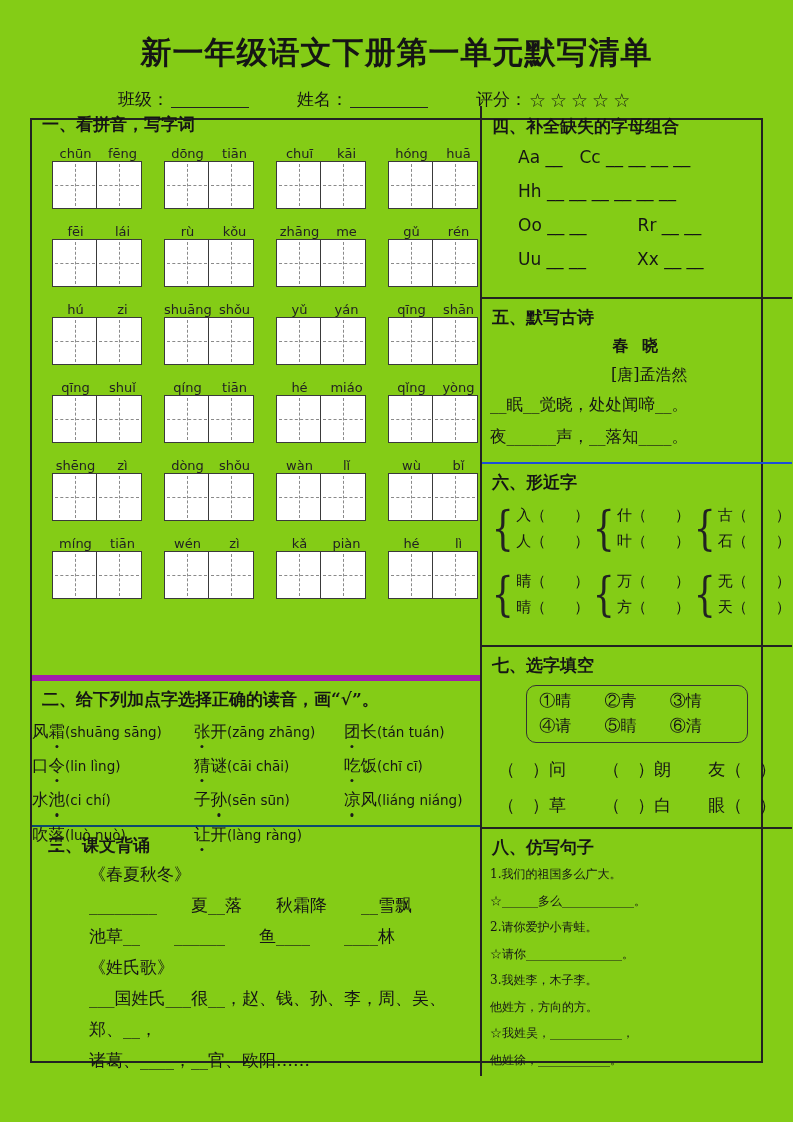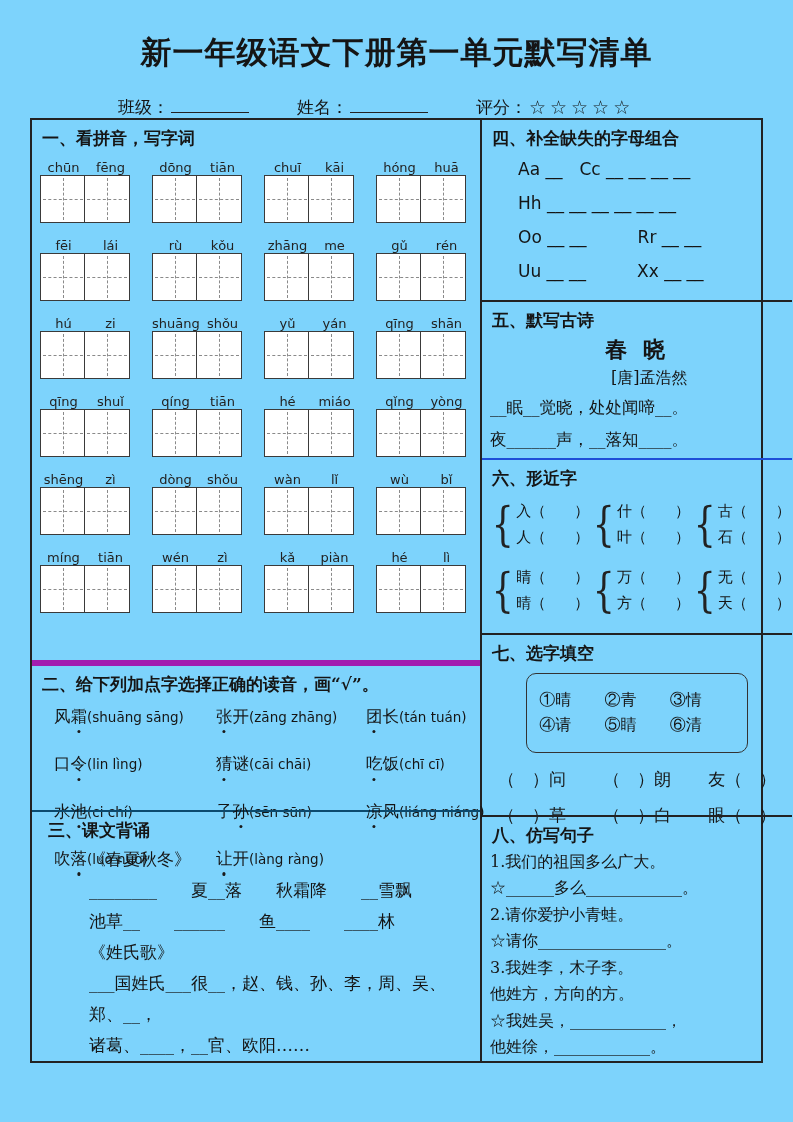--- a/index.html
+++ b/index.html
@@ -1,81 +1,81 @@
 <!DOCTYPE html>
 <html><head>
 <meta charset="utf-8">
 <style>
   html,body{margin:0;padding:0;background:#ffffff;}
-  .page{position:relative;width:793px;height:1122px;background:#7dd3fc;color:#151515;
+  .page{position:relative;width:793px;height:1122px;background:#84cc16;color:#151515;
         font-family:"DejaVu Serif","Liberation Serif",serif;overflow:hidden;}
   .title{ text-align:center;padding-top:32px;font-size:31px;font-weight:bold;letter-spacing:1px;}
   .meta{display:flex;align-items:flex-end;padding:14px 0 4px 118px;font-size:17px;}
-  .meta-item{display:flex;align-items:flex-start;margin-top:8px;}
+  .meta-item{display:flex;align-items:center;}
   .meta-item + .meta-item{margin-left:48px;}
   .blankline{display:inline-block;width:78px;border-bottom:1.6px solid #222;height:16px;margin-left:2px;}
   .stars{letter-spacing:4px;font-size:19px;margin-left:2px;}
 
-  .sheet{position:absolute;left:30px;top:118px;width:733px;height:945px;border:2px solid #222;display:flex;box-sizing:border-box;}
+  .sheet{position:absolute;left:30px;top:118px;width:733px;height:945px;border:2px solid #222;display:flex;box-sizing:border-box;align-items:center;}
   .col-left{width:450px;border-right:2px solid #222;display:flex;flex-direction:column;box-sizing:border-box;}
   .col-right{flex:1;display:flex;flex-direction:column;box-sizing:border-box;}
   section{box-sizing:border-box;}
   .sec-title{font-weight:bold;font-size:17px;padding:7px 8px 2px 10px;}
 
   
   .s1{height:537px;}
-  .s1-words{display:grid;grid-template-columns:repeat(4,95px);column-gap:17px;row-gap:15px;padding:8px 0 0 8px;}
+  .s1-words{display:grid;grid-template-columns:repeat(4,95px);column-gap:17px;row-gap:15px;padding:8px 0 0 8px;margin-left:12px;}
   .word{width:95px;}
   .py{display:flex;font-family:"DejaVu Sans","Liberation Sans",sans-serif;font-size:13px;color:#222;}
   .py span{width:47px;text-align:center;white-space:nowrap;}
   .boxes{display:flex;}
   .cellbox{width:46px;height:48px;border:1.6px solid #3a3a3a;position:relative;box-sizing:border-box;background:#fff;}
   .cellbox + .cellbox{margin-left:-1.6px;}
   .cellbox::before{content:"";position:absolute;left:50%;top:2px;bottom:2px;border-left:1.2px dashed #8a8a8a;}
   .cellbox::after{content:"";position:absolute;top:50%;left:2px;right:2px;border-top:1.2px dashed #8a8a8a;}
 
   
   .s2{height:150px;border-top:6px solid #a21caf;margin-top:32px;}
-  .s2-grid{display:grid;grid-template-columns:162px 150px auto;row-gap:21px;padding:6px 6px 0 22px;font-size:16.5px;line-height:1.6;}
+  .s2-grid{display:grid;grid-template-columns:162px 150px auto;row-gap:8px;padding:6px 6px 0 0;font-size:16.5px;line-height:1.6;}
   .s2-item{white-space:nowrap;}
   .s2-item .pyt{font-family:"DejaVu Sans","Liberation Sans",sans-serif;font-size:13.5px;}
   .dotc{position:relative;display:inline-block;}
   .dotc::after{content:"";position:absolute;width:3.2px;height:3.2px;background:#1a1a1a;border-radius:50%;left:50%;bottom:-3px;transform:translateX(-50%);}
 
   
   .s3{flex:1;border-top:2px solid #0c4a6e;padding-left:6px;}
   .s3 .line{font-size:17px;line-height:31px;padding:0 10px;white-space:pre-wrap;margin-left:41px;}
 
   
   .s4{height:189px;}
   .s4 .line{font-family:"DejaVu Sans","Liberation Sans",sans-serif;font-size:17px;line-height:34px;padding-left:36px;white-space:pre-wrap;}
 
   
   .s5{height:165px;border-top:2px solid #222;}
-  .poem-title{text-align:center;font-weight:bold;font-size:22px;line-height:30px;letter-spacing:4px;}
+  .poem-title{text-align:center;font-weight:bold;font-size:16px;line-height:30px;letter-spacing:4px;}
   .poem-author{text-align:center;font-size:16px;line-height:28px;margin-left:24px;}
   .s5 .line{font-size:16.5px;line-height:32px;padding:0 8px;white-space:pre-wrap;}
 
   
   .s6{height:183px;border-top:2px solid #1d4ed8;}
   .s6-grid{display:grid;grid-template-columns:repeat(3,1fr);row-gap:14px;padding:6px 2px 0 6px;}
   .pair{display:flex;align-items:center;}
   .brace{font-size:46px;font-weight:400;line-height:1;transform:scaleX(0.75);margin-right:-1px;color:#222;}
   .pair-col{display:flex;flex-direction:column;font-size:15px;line-height:26px;letter-spacing:-0.5px;white-space:nowrap;}
 
   
   .s7{height:182px;border-top:2px solid #222;}
-  .opt-box{width:196px;margin:6px auto 8px;border:1.7px solid #333;border-radius:10px;padding:16px 12px;
+  .opt-box{width:196px;margin:6px auto 8px;border:1.7px solid #333;border-radius:10px;padding:5px 12px;
            display:grid;grid-template-columns:repeat(3,1fr);row-gap:4px;font-size:16px;}
   .opt-box span{white-space:nowrap;}
   .s7-row{display:flex;justify-content:space-between;padding:2px 16px;font-size:17px;line-height:32px;white-space:nowrap;}
 
   
   .s8{flex:1;border-top:2px solid #222;}
-  .s8 .line{font-size:16px;line-height:26.5px;padding:0 8px;white-space:pre-wrap;}
+  .s8 .line{font-size:12px;line-height:26.5px;padding:0 8px;white-space:pre-wrap;}
 </style>
 </head>
 <body>
 
 <div class="page">
   <div class="title">新一年级语文下册第一单元默写清单</div>
 
   <div class="meta">
     <div class="meta-item">
       <span>班级：</span>

